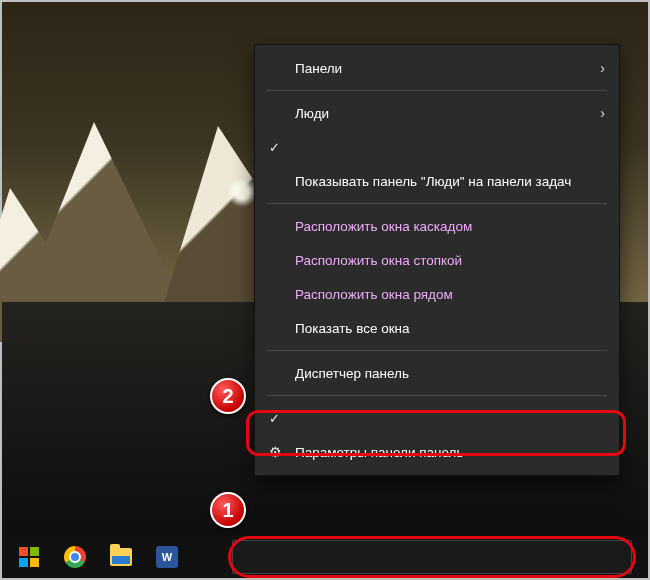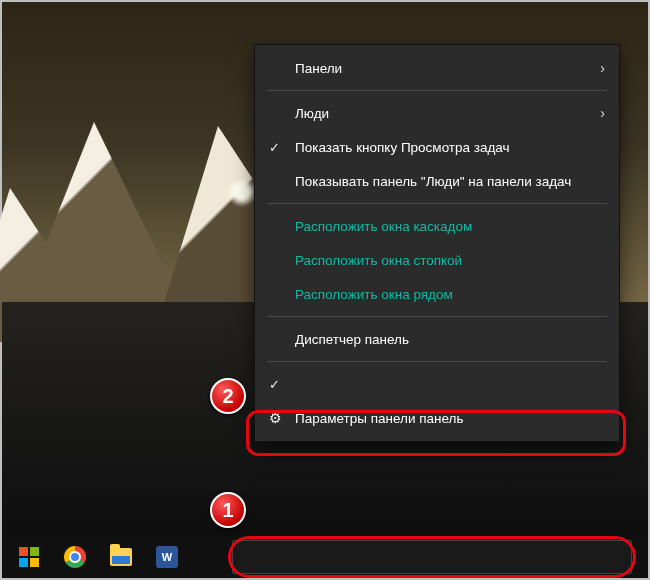--- a/index.html
+++ b/index.html
@@ -53,21 +53,21 @@
   .ctx {
     position:absolute; left:252px; top:42px; width:366px;
     background:#2b2b2b; color:#fff; font-size:13.5px;
     box-shadow:0 8px 20px rgba(0,0,0,0.6); border:1px solid #111;
     padding:6px 0;
   }
   .ctx .item {
     display:flex; align-items:center; height:34px; padding:0 16px 0 40px; position:relative;
     white-space:nowrap;
   }
-  .ctx .item.disabled { color:#14b8a6; }
+  .ctx .item.disabled { color:#f0abfc; }
   .ctx .sep { height:1px; margin:5px 12px; background:#4a4a4a; }
   .ctx .chev { position:absolute; right:14px; top:50%; transform:translateY(-50%); color:#ddd; font-size:14px;}
   .ctx .check { position:absolute; left:14px; top:50%; transform:translateY(-50%); color:#eee; font-size:13px;}
   .ctx .gear  { position:absolute; left:14px; top:50%; transform:translateY(-50%); color:#eee; font-size:14px;}
   .highlight-box {
     position:absolute; left:244px; top:408px; width:380px; height:46px;
     border:3px solid #e30613; border-radius:12px; pointer-events:none;
   }
 
   
@@ -97,34 +97,36 @@
       <span>Панели</span>
       <span class="chev">›</span>
     </div>
     <div class="sep"></div>
     <div class="item">
       <span>Люди</span>
       <span class="chev">›</span>
     </div>
     <div class="item">
       <span class="check">✓</span>
-      <span>Показать кнопку Просмотра задач</span>
     </div>
     <div class="item">
       <span>Показывать панель "Люди" на панели задач</span>
     </div>
     <div class="sep"></div>
     <div class="item disabled">
       <span>Расположить окна каскадом</span>
     </div>
     <div class="item disabled">
       <span>Расположить окна стопкой</span>
     </div>
     <div class="item disabled">
       <span>Расположить окна рядом</span>
+    </div>
+    <div class="item">
+      <span>Показать все окна</span>
     </div>
     <div class="sep"></div>
     <div class="item">
       <span>Диспетчер панель</span>
     </div>
     <div class="sep"></div>
     <div class="item">
       <span class="check">✓</span>
     </div>
     <div class="item">

